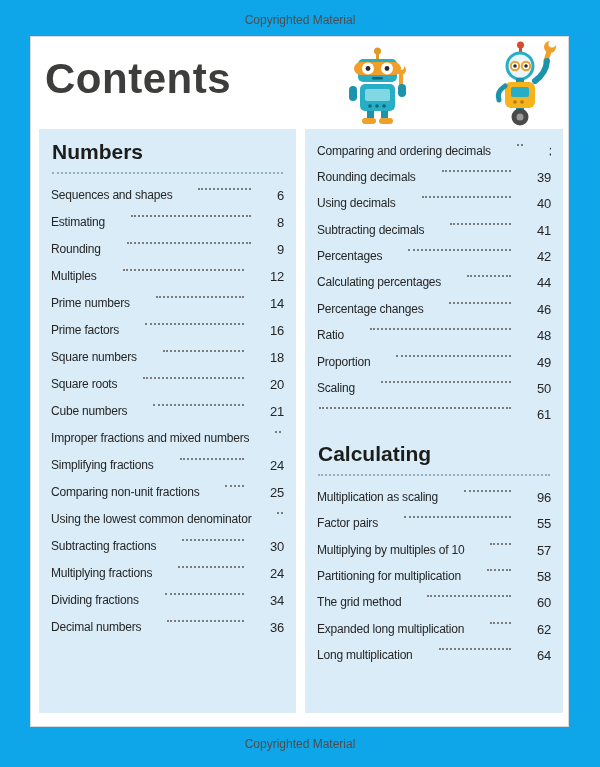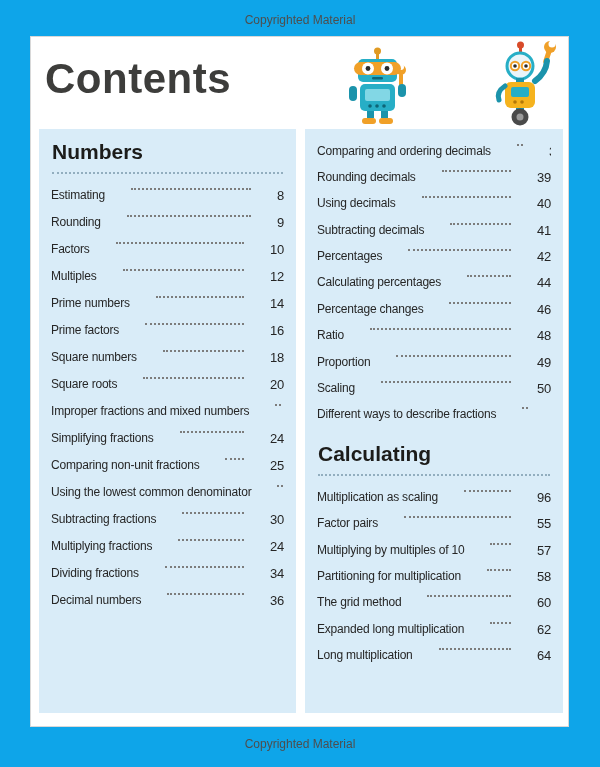--- a/index.html
+++ b/index.html
@@ -169,38 +169,38 @@
         <circle cx="31" cy="78" r="8.5" fill="#4a4a4a"></circle>
         <circle cx="31" cy="78" r="3.5" fill="#9a9a9a"></circle>
       </svg>
     </div>
 
     <div class="panel left">
       <h2 class="section-heading">Numbers</h2>
       <div class="heading-rule"></div>
       <div class="toc-list">
 
+          <div class="toc-entry">
+            <span class="label">Sequences and shapes</span>
+            <span class="dots"></span>
+            <span class="pagenum">6</span>
+          </div>
 
           <div class="toc-entry">
             <span class="label">Estimating</span>
             <span class="dots"></span>
             <span class="pagenum">8</span>
           </div>
 
           <div class="toc-entry">
             <span class="label">Rounding</span>
             <span class="dots"></span>
             <span class="pagenum">9</span>
           </div>
 
-          <div class="toc-entry">
-            <span class="label">Factors</span>
-            <span class="dots"></span>
-            <span class="pagenum">10</span>
-          </div>
 
           <div class="toc-entry">
             <span class="label">Multiples</span>
             <span class="dots"></span>
             <span class="pagenum">12</span>
           </div>
 
           <div class="toc-entry">
             <span class="label">Prime numbers</span>
             <span class="dots"></span>
@@ -218,20 +218,25 @@
             <span class="dots"></span>
             <span class="pagenum">18</span>
           </div>
 
           <div class="toc-entry">
             <span class="label">Square roots</span>
             <span class="dots"></span>
             <span class="pagenum">20</span>
           </div>
 
+          <div class="toc-entry">
+            <span class="label">Cube numbers</span>
+            <span class="dots"></span>
+            <span class="pagenum">21</span>
+          </div>
 
           <div class="toc-entry">
             <span class="label">Improper fractions and mixed numbers</span>
             <span class="dots"></span>
             <span class="pagenum">22</span>
           </div>
 
           <div class="toc-entry">
             <span class="label">Simplifying fractions</span>
             <span class="dots"></span>
@@ -334,21 +339,20 @@
             <span class="pagenum">49</span>
           </div>
 
           <div class="toc-entry">
             <span class="label">Scaling</span>
             <span class="dots"></span>
             <span class="pagenum">50</span>
           </div>
 
           <div class="toc-entry">
-            <span class="label">Different ways to describe fractions</span>
             <span class="dots"></span>
             <span class="pagenum">61</span>
           </div>
         </div>
 
       <h2 class="section-heading">Calculating</h2>
       <div class="heading-rule"></div>
       <div class="toc-list">
 
           <div class="toc-entry">

